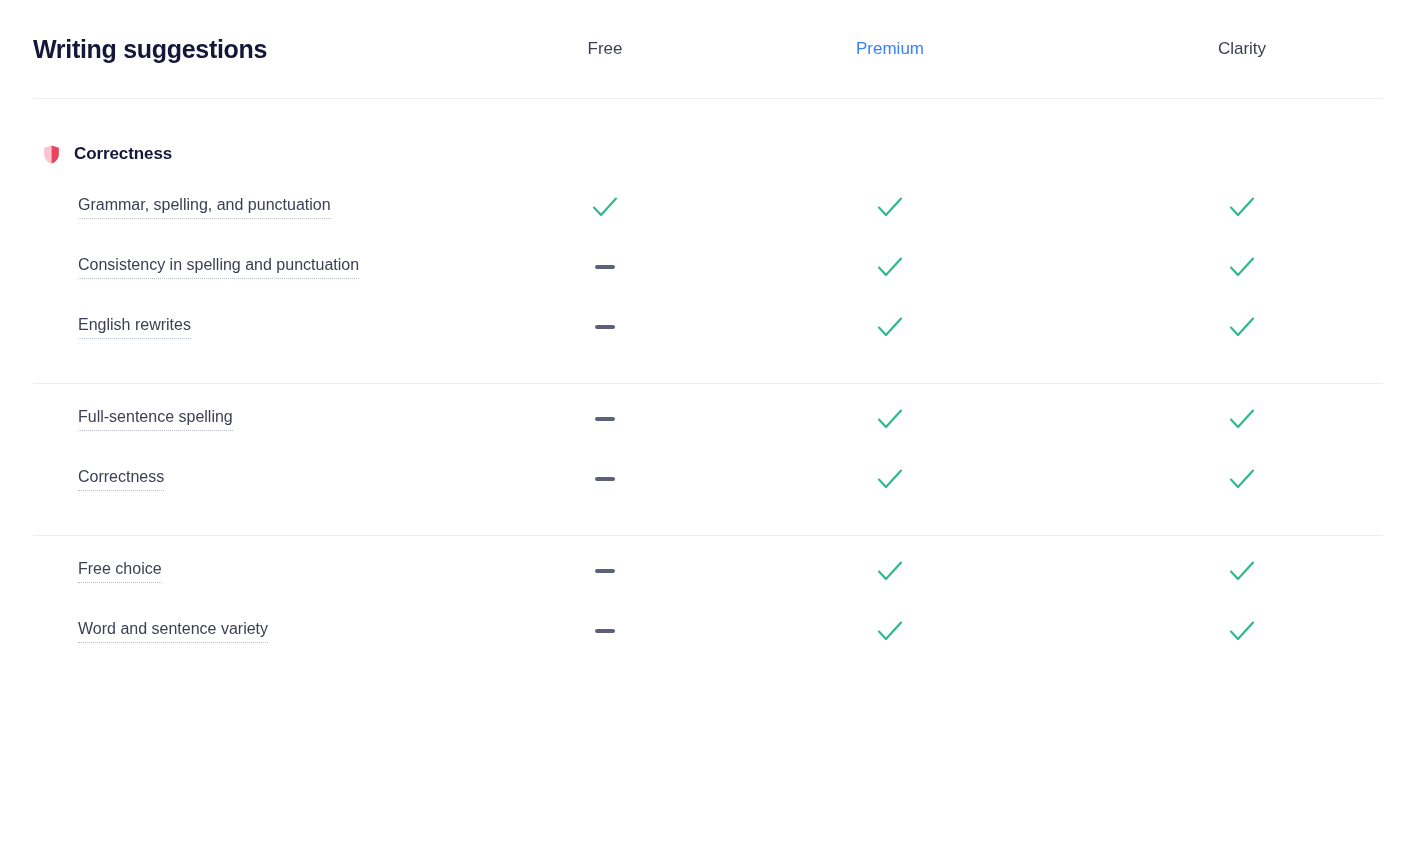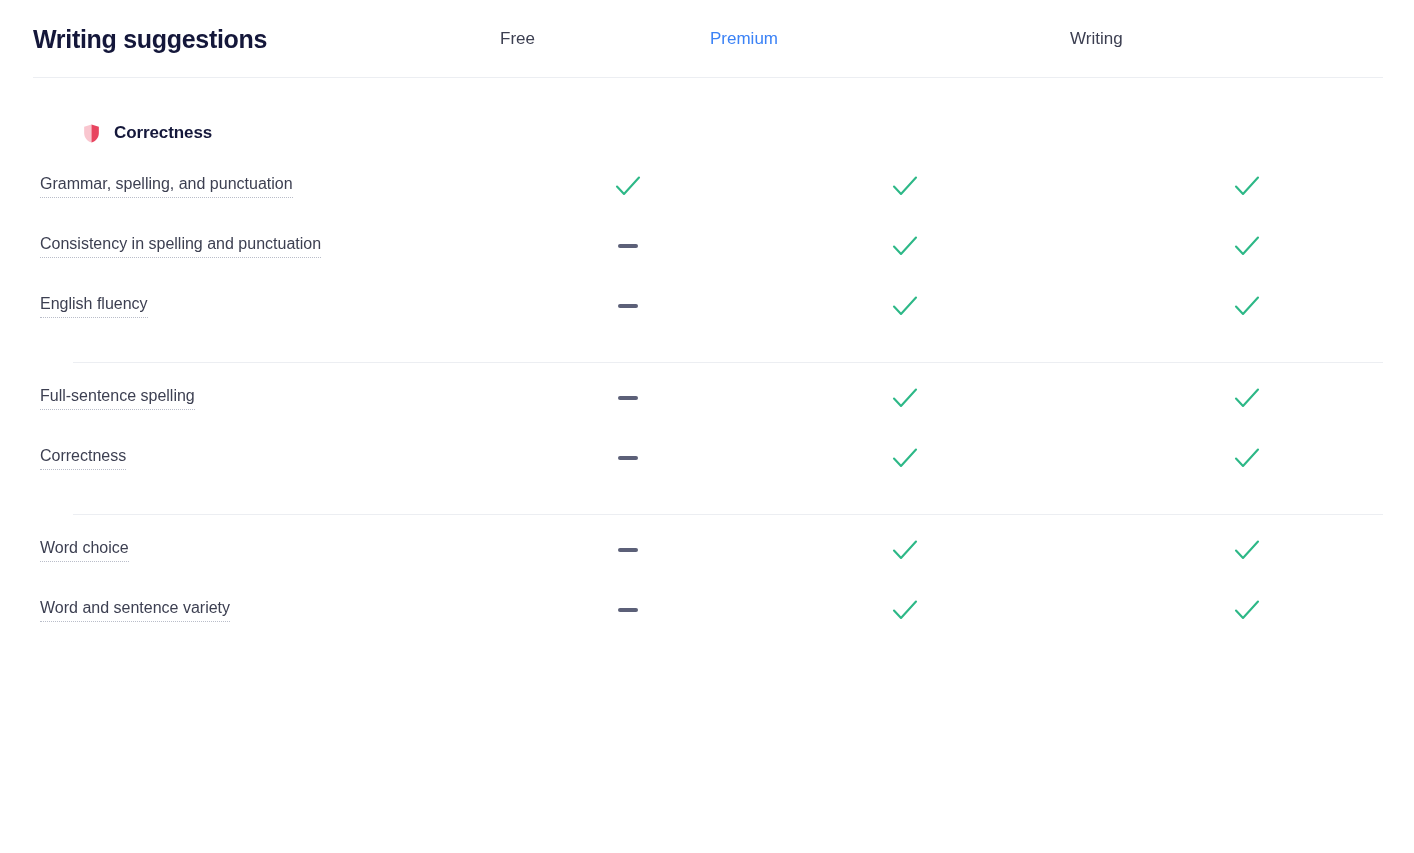--- a/index.html
+++ b/index.html
@@ -15,60 +15,60 @@
   .page {
     position: relative;
     width: 1414px;
     height: 853px;
     background: #ffffff;
   }
 
   
   .table-header {
     position: relative;
-    height: 78px;
+    height: 99px;
     display: flex;
     align-items: center;
   }
 
   .table-header .feature-col {
     width: 500px;
     padding-left: 33px;
   }
 
   .page-title {
     font-size: 25px;
     font-weight: bold;
     color: #14173a;
     letter-spacing: -0.3px;
     line-height: 1.15;
   }
 
   .plan-col {
-    text-align: left;
+    text-align: center;
     font-size: 17px;
     color: #3c3f51;
     font-weight: normal;
     line-height: 1.2;
   }
   .plan-col.free     { width: 210px; }
   .plan-col.premium  { width: 360px; }
   .plan-col.business { width: 344px; }
 
   .divider {
     position: absolute;
     left: 33px;
     right: 31px;
     height: 1px;
     background: #eceef2;
   }
   .divider.header-rule { bottom: 0; }
 
   
-  .section { position: relative; margin-left: 40px; }
+  .section { position: relative; }
 
   .section-head {
     display: flex;
     align-items: center;
     padding-left: 41px;
     height: 46px;
     margin-top: 32px;
   }
 
   .section-icon {
@@ -88,20 +88,21 @@
 
   
   .feature-row {
     display: flex;
     align-items: center;
     height: 60px;
   }
 
   .feature-label-cell {
     width: 500px;
+    padding-left: 78px;
   }
 
   .feature-label {
     font-size: 16px;
     color: #3c3f51;
     line-height: 1.2;
     border-bottom: 1px dotted #b9bdc9;
     padding-bottom: 3px;
     display: inline-block;
     cursor: help;
@@ -138,21 +139,21 @@
 <body>
 
 <div class="page">
 
   <div class="table-header">
     <div class="feature-col">
       <div class="page-title" style="color: rgb(20, 23, 58);">Writing suggestions</div>
     </div>
     <div class="plan-col free" style="color: rgb(60, 63, 81);">Free</div>
     <div class="plan-col premium" style="color: #3b82f6;">Premium</div>
-    <div class="plan-col business" style="color: rgb(60, 63, 81);">Writing</div>
+    <div class="plan-col business" style="color: rgb(60, 63, 81);">Clarity</div>
     <div class="divider header-rule" style="background: rgb(236, 238, 242);"></div>
   </div>
 
   <div id="sections-root">
       <div class="section">
         <div class="section-head">
           <span style="display: flex;">
             <svg viewBox="0 0 24 24" class="section-icon">
               <path d="M12 1.6 L3.6 4.4 V11.4 C3.6 16.7 7.2 20.8 12 22.4 Z" fill="#f9c6cf"></path>
               <path d="M12 1.6 L20.4 4.4 V11.4 C20.4 16.7 16.8 20.8 12 22.4 Z" fill="#e8445f"></path>
@@ -188,21 +189,21 @@
               <path d="M2 11.5 L9 19 L24 2.5" fill="none" stroke="#2db887" stroke-width="2.1" stroke-linecap="round" stroke-linejoin="round"></path>
             </svg>
           </div>
           <div class="cell business">
             <svg class="check" width="26" height="22" viewBox="0 0 26 22">
               <path d="M2 11.5 L9 19 L24 2.5" fill="none" stroke="#2db887" stroke-width="2.1" stroke-linecap="round" stroke-linejoin="round"></path>
             </svg>
           </div>
         </div>
         <div class="feature-row">
-          <div class="feature-label-cell"><span class="feature-label">English fluency</span></div>
+          <div class="feature-label-cell"><span class="feature-label">English rewrites</span></div>
           <div class="cell free">
             <span class="dash" style="background: rgb(92, 96, 120);"></span>
           </div>
           <div class="cell premium">
             <svg class="check" width="26" height="22" viewBox="0 0 26 22">
               <path d="M2 11.5 L9 19 L24 2.5" fill="none" stroke="#2db887" stroke-width="2.1" stroke-linecap="round" stroke-linejoin="round"></path>
             </svg>
           </div>
           <div class="cell business">
             <svg class="check" width="26" height="22" viewBox="0 0 26 22">
@@ -246,21 +247,21 @@
               <path d="M2 11.5 L9 19 L24 2.5" fill="none" stroke="#2db887" stroke-width="2.1" stroke-linecap="round" stroke-linejoin="round"></path>
             </svg>
           </div>
         </div>
         <div style="position: relative; height: 32px;">
           <div class="section-rule" style="top: 26px; background: rgb(236, 238, 242);"></div>
         </div>
       </div>
       <div class="section">
         <div class="feature-row">
-          <div class="feature-label-cell"><span class="feature-label">Word choice</span></div>
+          <div class="feature-label-cell"><span class="feature-label">Free choice</span></div>
           <div class="cell free">
             <span class="dash" style="background: rgb(92, 96, 120);"></span>
           </div>
           <div class="cell premium">
             <svg class="check" width="26" height="22" viewBox="0 0 26 22">
               <path d="M2 11.5 L9 19 L24 2.5" fill="none" stroke="#2db887" stroke-width="2.1" stroke-linecap="round" stroke-linejoin="round"></path>
             </svg>
           </div>
           <div class="cell business">
             <svg class="check" width="26" height="22" viewBox="0 0 26 22">

